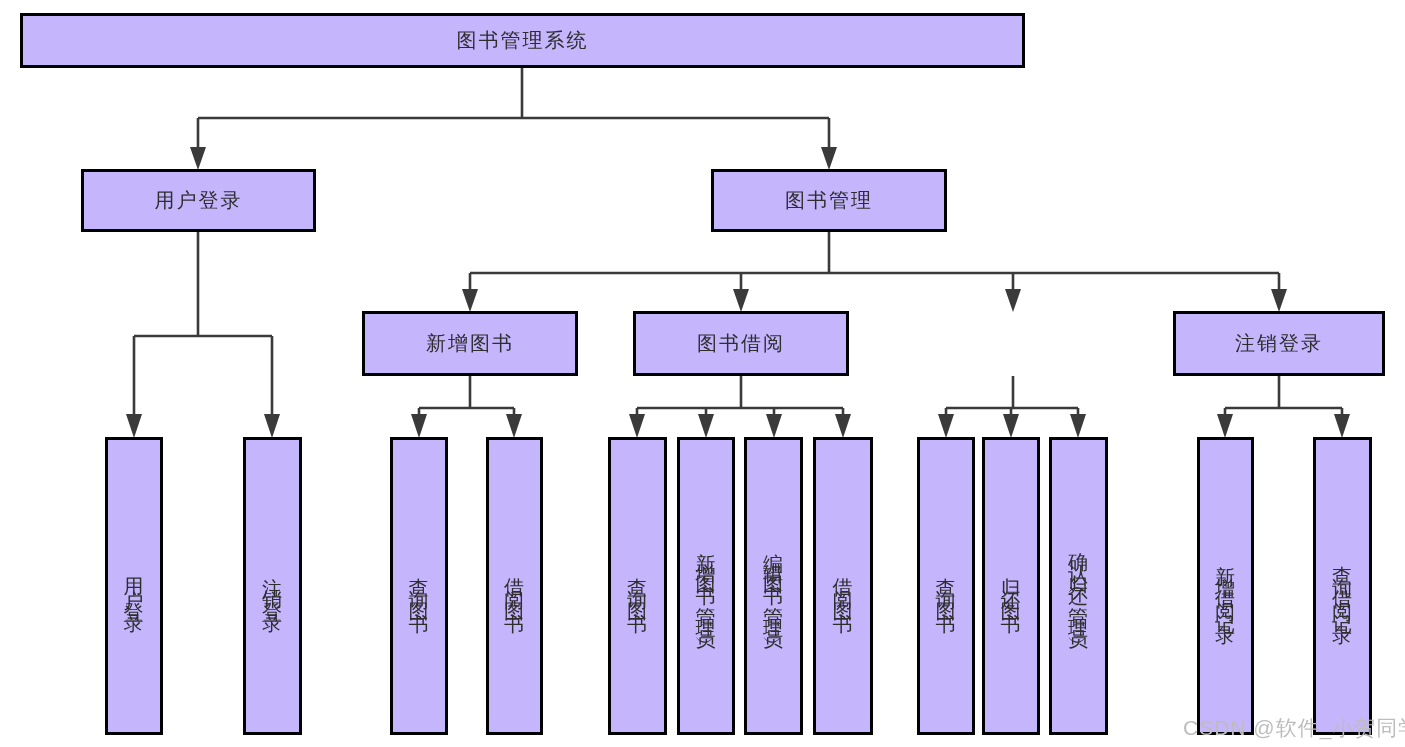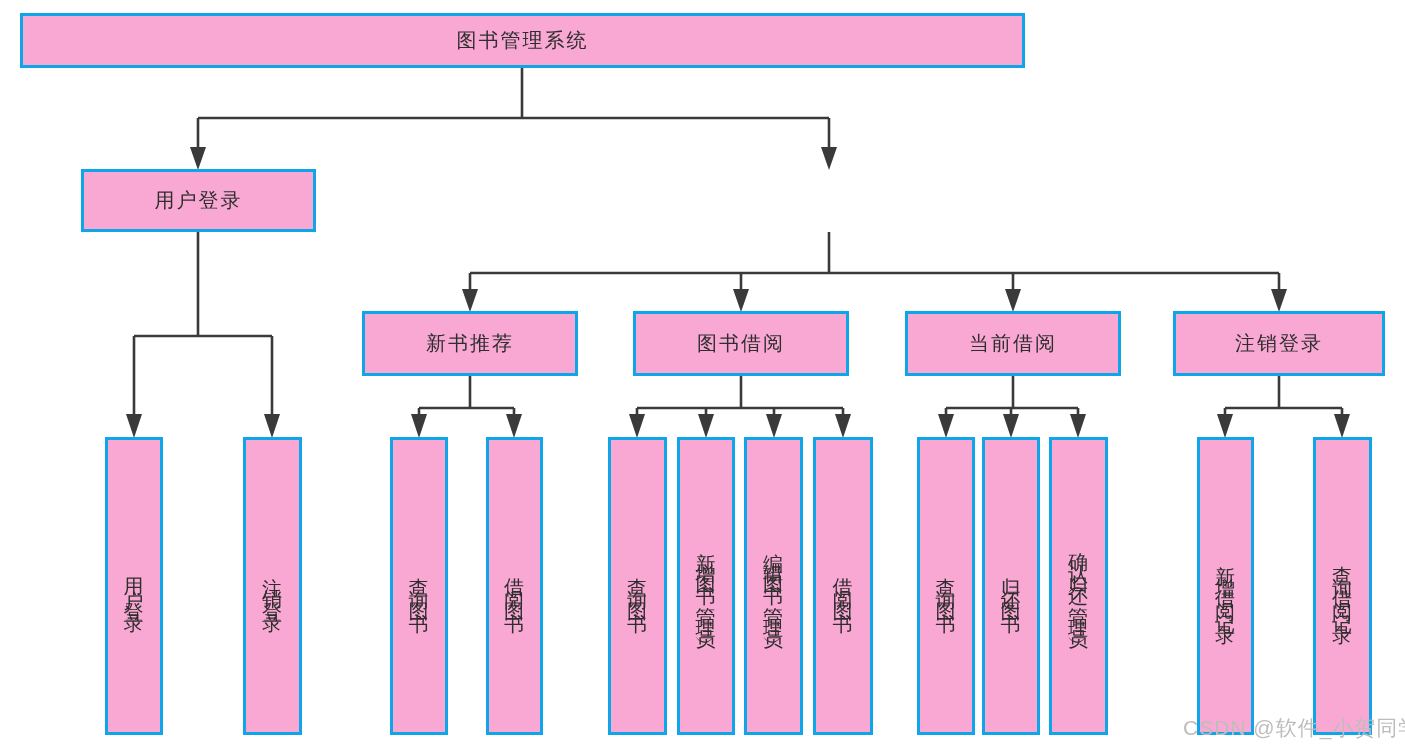--- a/index.html
+++ b/index.html
@@ -13,22 +13,22 @@
   }
   .connectors {
     position: absolute;
     left: 0; top: 0;
     width: 1405px; height: 747px;
     pointer-events: none;
   }
   .node {
     position: absolute;
     box-sizing: border-box;
-    border: 3px solid #0ea5e9;
-    background: #f9a8d4;
+    border: 3px solid #000000;
+    background: #c4b5fd;
     display: flex;
     align-items: center;
     justify-content: center;
     color: #2e2e2e;
   }
   .h-node span {
     font-size: 20px;
     letter-spacing: 2px;
     white-space: nowrap;
   }
@@ -123,29 +123,29 @@
     </g>
   </svg>
 
   <div class="node h-node" style="left:20px; top:13px; width:1005px; height:55px;">
     <span>图书管理系统</span>
   </div>
 
   <div class="node h-node" style="left:81px; top:169px; width:235px; height:63px;">
     <span>用户登录</span>
   </div>
+  <div class="node h-node" style="left:711px; top:169px; width:236px; height:63px;">
+    <span>图书管理</span>
+  </div>
 
   <div class="node h-node" style="left:362px; top:311px; width:216px; height:65px;">
-    <span>新书推荐</span>
+    <span>新增图书</span>
   </div>
   <div class="node h-node" style="left:633px; top:311px; width:216px; height:65px;font-family:Liberation Serif, serif;">
     <span>图书借阅</span>
-  </div>
-  <div class="node h-node" style="left:905px; top:311px; width:216px; height:65px;">
-    <span>当前借阅</span>
   </div>
   <div class="node h-node" style="left:1173px; top:311px; width:212px; height:65px;">
     <span>注销登录</span>
   </div>
 
   <div class="node v-node" style="left:105px; top:437px; width:58px; height:298px;">
     <span>用户登录</span>
   </div>
   <div class="node v-node" style="left:243px; top:437px; width:59px; height:298px;">
     <span>注销登录</span>

